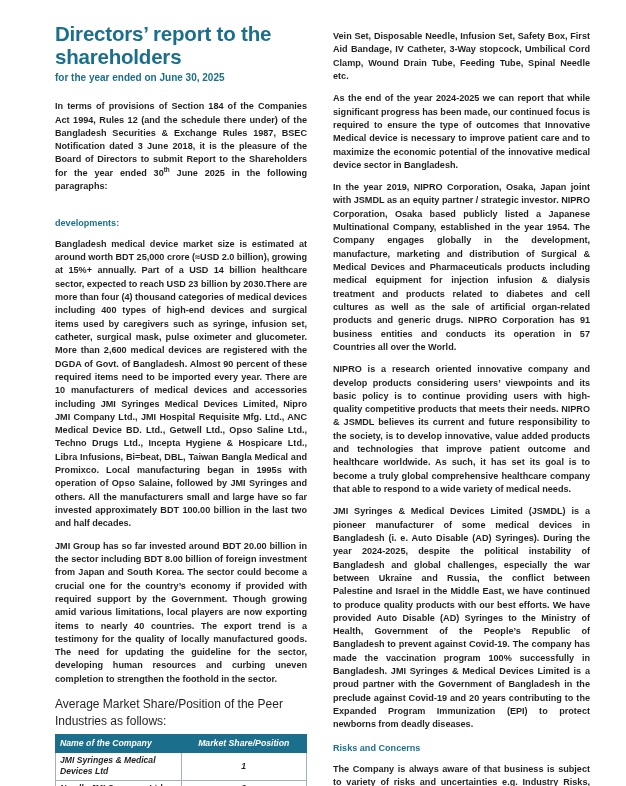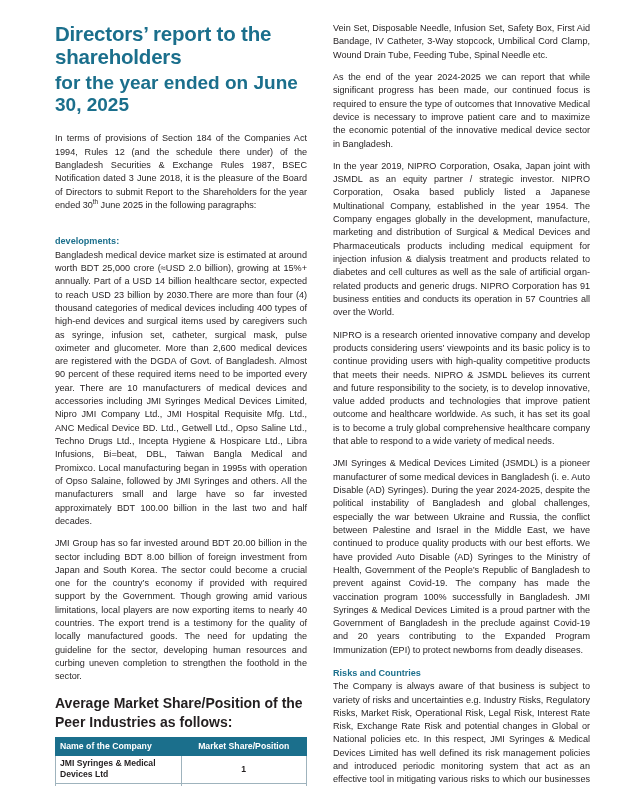--- a/index.html
+++ b/index.html
@@ -39,50 +39,51 @@
   .doc-title {
     color: #1b6f8c;
     font-size: 20.5px;
     font-weight: bold;
     line-height: 1.14;
     letter-spacing: -0.2px;
     margin: 0 0 3px 0;
   }
   .doc-subtitle {
     color: #1b6f8c;
-    font-size: 19px;
+    font-size: 10px;
     font-weight: bold;
     line-height: 1.15;
     margin: 0 0 17px 0;
   }
 
   
   p.body {
     font-size: 9.1px;
     line-height: 1.465;
     text-align: justify;
-    margin: 0 0 9px 0;
+    margin: 8px 0 9px 0;
     -webkit-hyphens: none;
     hyphens: none;
     word-spacing: -0.1px;
+    font-weight: bold;
   }
 
   .sub-head {
     color: #1b6f8c;
     font-size: 9.1px;
     font-weight: bold;
     line-height: 1.45;
     text-align: justify;
     margin: 0 0 0 0;
   }
   .sub-head.spaced { margin-top: 10px; }
 
   .lead-head {
-    font-size: 14px;
-    font-weight: bold;
+    font-size: 12px;
+    font-weight: normal;
     line-height: 1.4;
     margin: 10px 0 4px 0;
     color: #231f20;
   }
 
   sup {
     font-size: 6.4px;
     vertical-align: super;
     line-height: 0;
   }
@@ -92,20 +93,21 @@
     border-collapse: collapse;
     width: 100%;
     font-size: 8.6px;
     table-layout: fixed;
   }
   table.peer-table th,
   table.peer-table td {
     border: 1px solid #9fb3bd;
     padding: 2.2px 4px;
     line-height: 1.3;
+    font-style: italic;
   }
   table.peer-table thead th {
     background: #1b6f8c;
     color: #ffffff;
     font-weight: bold;
     border: 1px solid #1b6f8c;
     text-align: left;
     font-size: 8.7px;
     padding: 3px 4px;
   }
@@ -180,19 +182,19 @@
 
       <p class="body">As the end of the year 2024-2025 we can report that while significant progress has been made, our continued focus is required to ensure the type of outcomes that Innovative Medical device is necessary to improve patient care and to maximize the economic potential of the innovative medical device sector in Bangladesh.</p>
 
       <p class="body">In the year 2019, NIPRO Corporation, Osaka, Japan joint with JSMDL as an equity partner / strategic investor. NIPRO Corporation, Osaka based publicly listed a Japanese Multinational Company, established in the year 1954. The Company engages globally in the development, manufacture, marketing and distribution of Surgical &amp; Medical Devices and Pharmaceuticals products including medical equipment for injection infusion &amp; dialysis treatment and products related to diabetes and cell cultures as well as the sale of artificial organ-related products and generic drugs. NIPRO Corporation has 91 business entities and conducts its operation in 57 Countries all over the World.</p>
 
       <p class="body">NIPRO is a research oriented innovative company and develop products considering users’ viewpoints and its basic policy is to continue providing users with high-quality competitive products that meets their needs. NIPRO &amp; JSMDL believes its current and future responsibility to the society, is to develop innovative, value added products and technologies that improve patient outcome and healthcare worldwide. As such, it has set its goal is to become a truly global comprehensive healthcare company that able to respond to a wide variety of medical needs.</p>
 
       <p class="body">JMI Syringes &amp; Medical Devices Limited (JSMDL) is a pioneer manufacturer of some medical devices in Bangladesh (i. e. Auto Disable (AD) Syringes). During the year 2024-2025, despite the political instability of Bangladesh and global challenges, especially the war between Ukraine and Russia, the conflict between Palestine and Israel in the Middle East, we have continued to produce quality products with our best efforts. We have provided Auto Disable (AD) Syringes to the Ministry of Health, Government of the People’s Republic of Bangladesh to prevent against Covid-19. The company has made the vaccination program 100% successfully in Bangladesh. JMI Syringes &amp; Medical Devices Limited is a proud partner with the Government of Bangladesh in the preclude against Covid-19 and 20 years contributing to the Expanded Program Immunization (EPI) to protect newborns from deadly diseases.</p>
 
 
-      <div class="sub-head spaced">Risks and Countries</div>
+      <div class="sub-head spaced">Risks and Concerns</div>
       <p class="body">The Company is always aware of that business is subject to variety of risks and uncertainties e.g. Industry Risks, Regulatory Risks, Market Risk, Operational Risk, Legal Risk, Interest Rate Risk, Exchange Rate Risk and potential changes in Global or National policies etc. In this respect, JMI Syringes &amp; Medical Devices Limited has well defined its risk management policies and introduced periodic monitoring system that act as an effective tool in mitigating various risks to which our businesses are exposed to in the course of its day-to-day operations as well as in its strategic actions. Details are described in the Managements Discussion see page no. 50 of Annual Report.</p>
 
     </div>
 
   </div>
 </div>
 
 </body></html>

